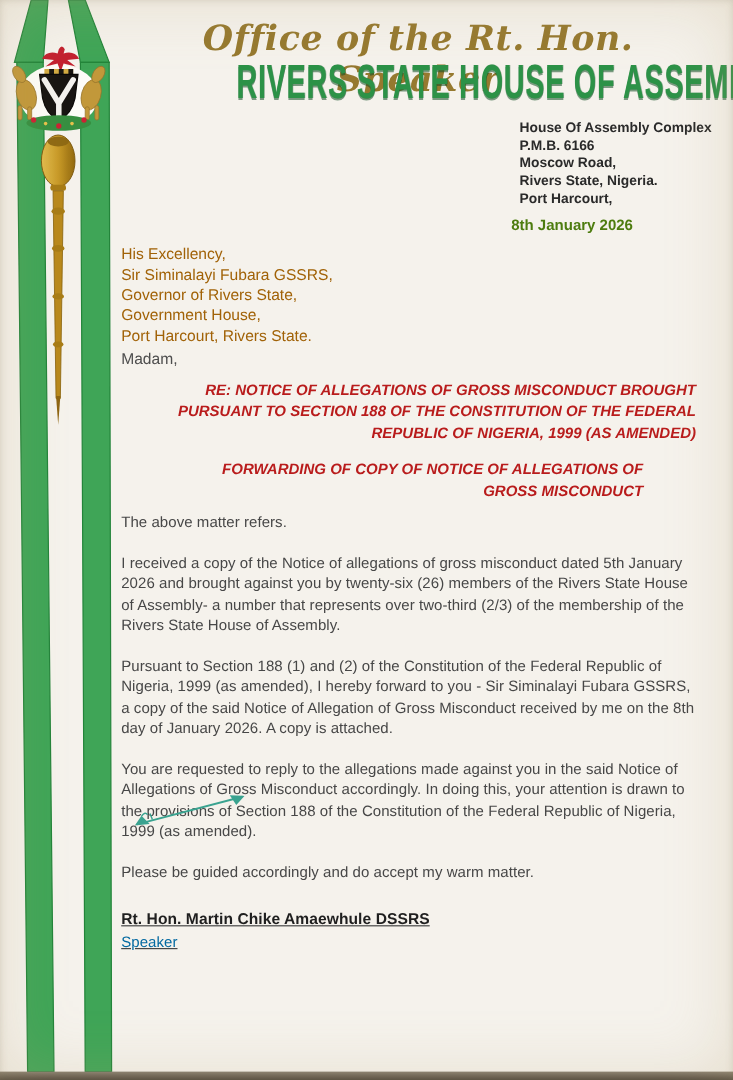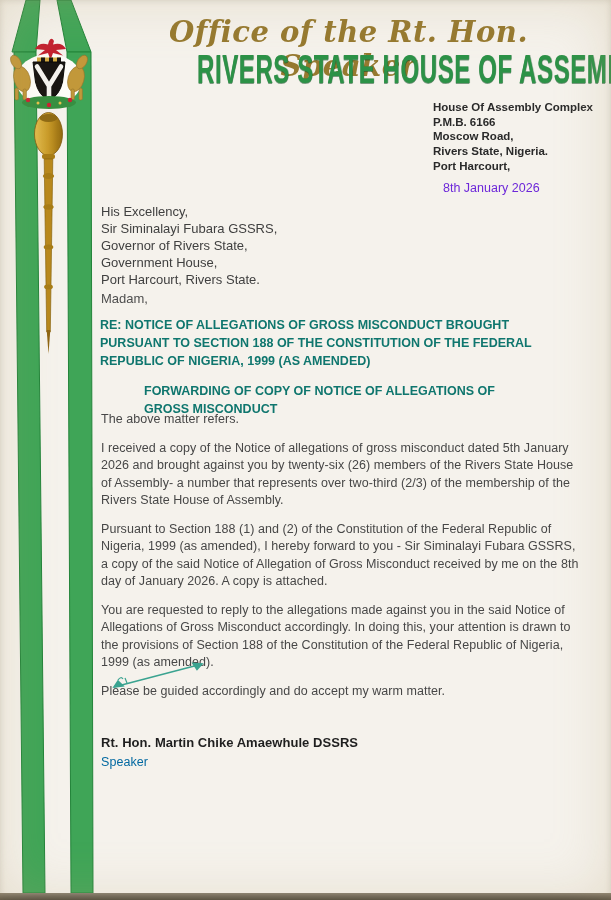--- a/index.html
+++ b/index.html
@@ -25,35 +25,35 @@
     position:absolute;left:96px;top:49px;width:505px;text-align:center;
     font-weight:800;font-size:40px;line-height:1;color:#2c9247;
     transform:scaleX(.6);transform-origin:center top;white-space:nowrap;
     letter-spacing:1px;
     text-shadow:0 1px 0 rgba(18,80,38,.55), 1px 0 0 rgba(18,80,38,.35);
   }
   .addr-block{
     position:absolute;left:433px;top:100px;
     font-size:11.5px;font-weight:bold;color:#2a2a2a;line-height:1.28;
   }
-  .date-line{position:absolute;left:443px;top:181px;font-size:12.5px;color:#6d28d9;}
+  .date-line{position:absolute;left:426px;top:181px;font-size:12.5px;color:#4d7c0f;font-weight:bold;}
   
-  .recipient{position:absolute;left:101px;top:204px;font-size:13px;line-height:1.3;color:#404040;}
+  .recipient{position:absolute;left:101px;top:204px;font-size:13px;line-height:1.3;color:#a16207;}
   .salutation{position:absolute;left:101px;top:291px;font-size:13px;color:#4e4e4e;}
   .subject{
-    position:absolute;left:100px;top:317px;width:480px;text-align:left;
-    font-weight:700;font-size:12.5px;line-height:1.42;color:#0f766e;
+    position:absolute;left:100px;top:317px;width:480px;text-align:right;
+    font-weight:700;font-size:12.5px;line-height:1.42;color:#b91c1c;font-style:italic;
   }
   .subject .sub2{margin:13px auto 0;max-width:392px;}
   .bodytext{
     position:absolute;left:101px;top:411px;width:480px;
     font-size:12.5px;line-height:1.4;color:#474747;letter-spacing:.05px;
   }
-  .bodytext p{margin:0 0 11px;}
-  .sig{margin-top:34px;}
+  .bodytext p{margin:16px 0 11px;}
+  .sig{margin-top:21px;text-decoration:underline;}
   .sig-name{font-weight:bold;font-size:13px;color:#1f1f1f;}
   .sig-role{font-size:12.5px;color:#0369a1;margin-top:2px;}
   .arrow-anno{position:absolute;left:98px;top:650px;width:130px;height:48px;}
 </style>
 </head>
 <body>
 
 <div class="banner">
   <svg width="100" height="900" viewBox="0 0 100 900">
     <defs>

